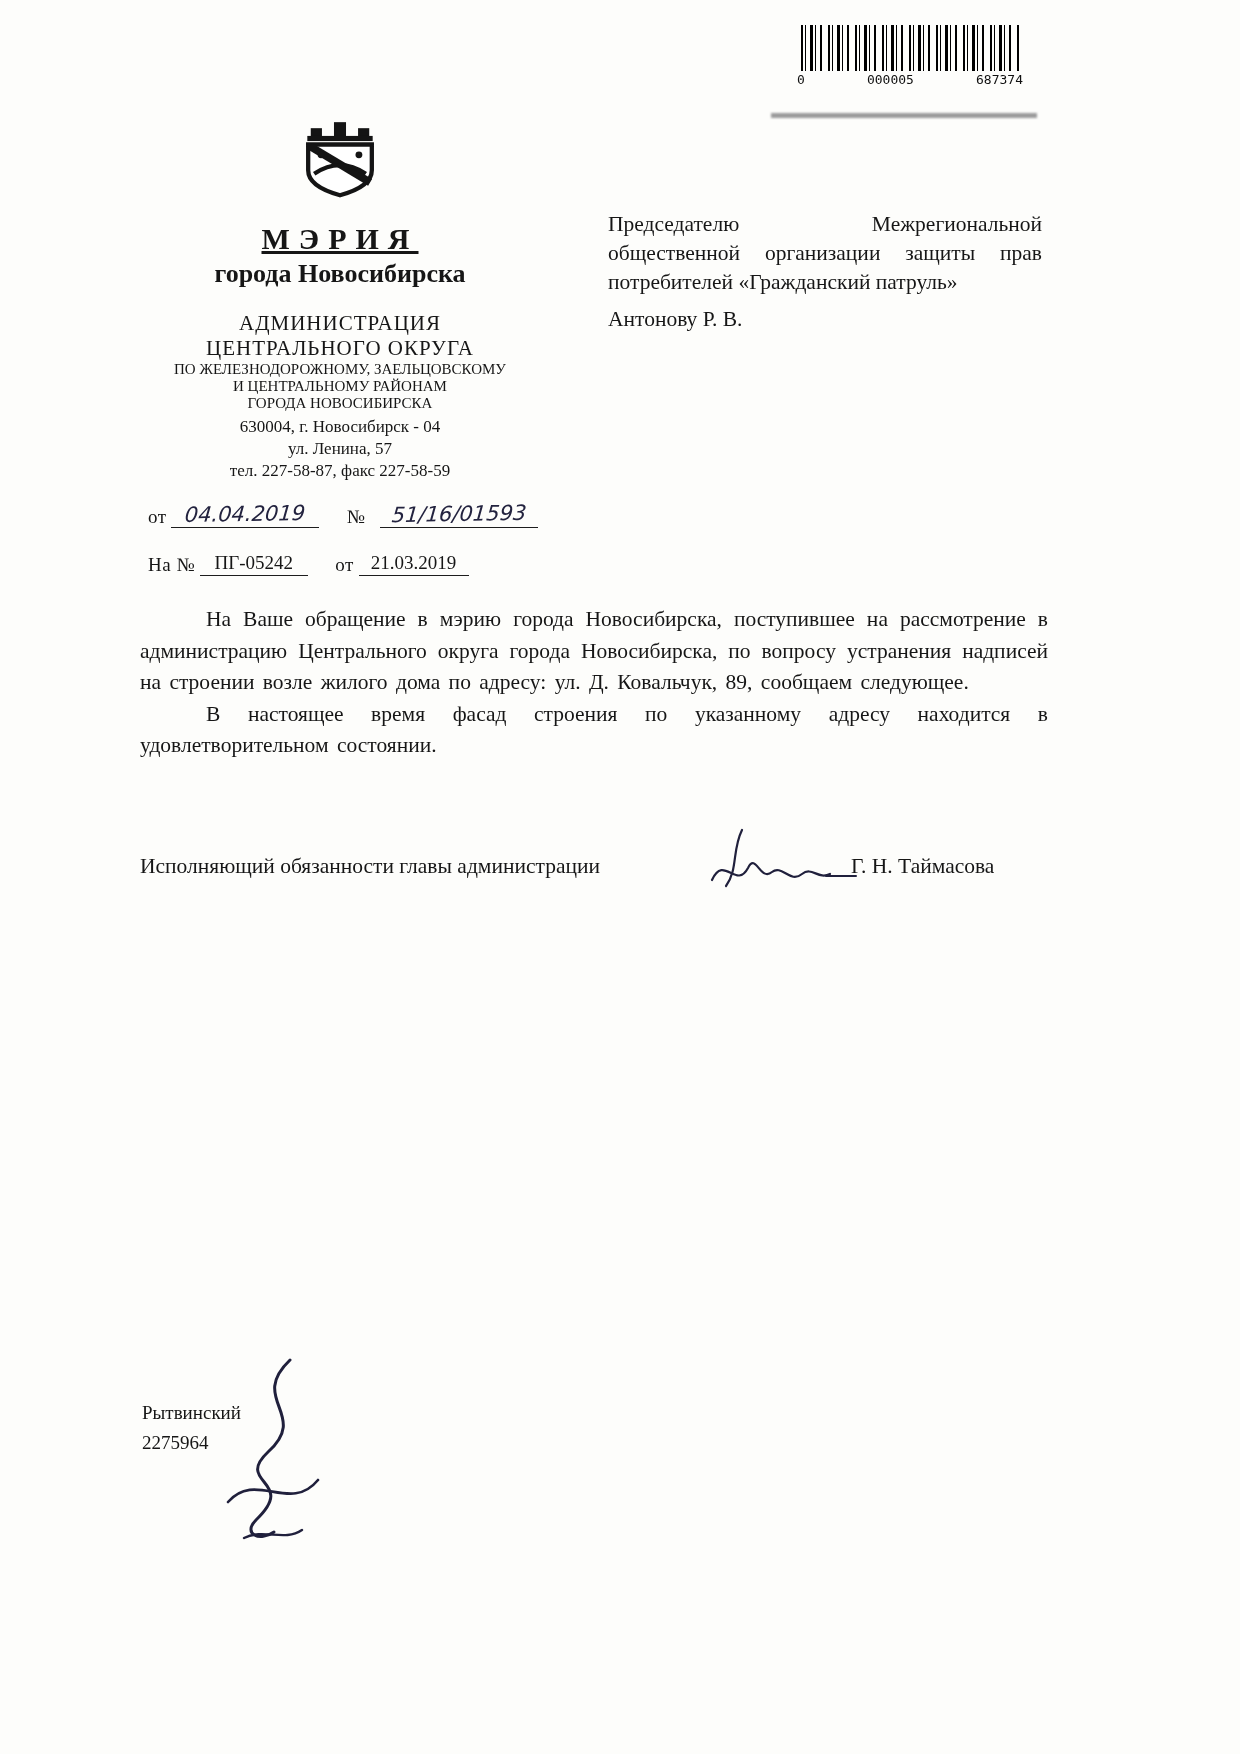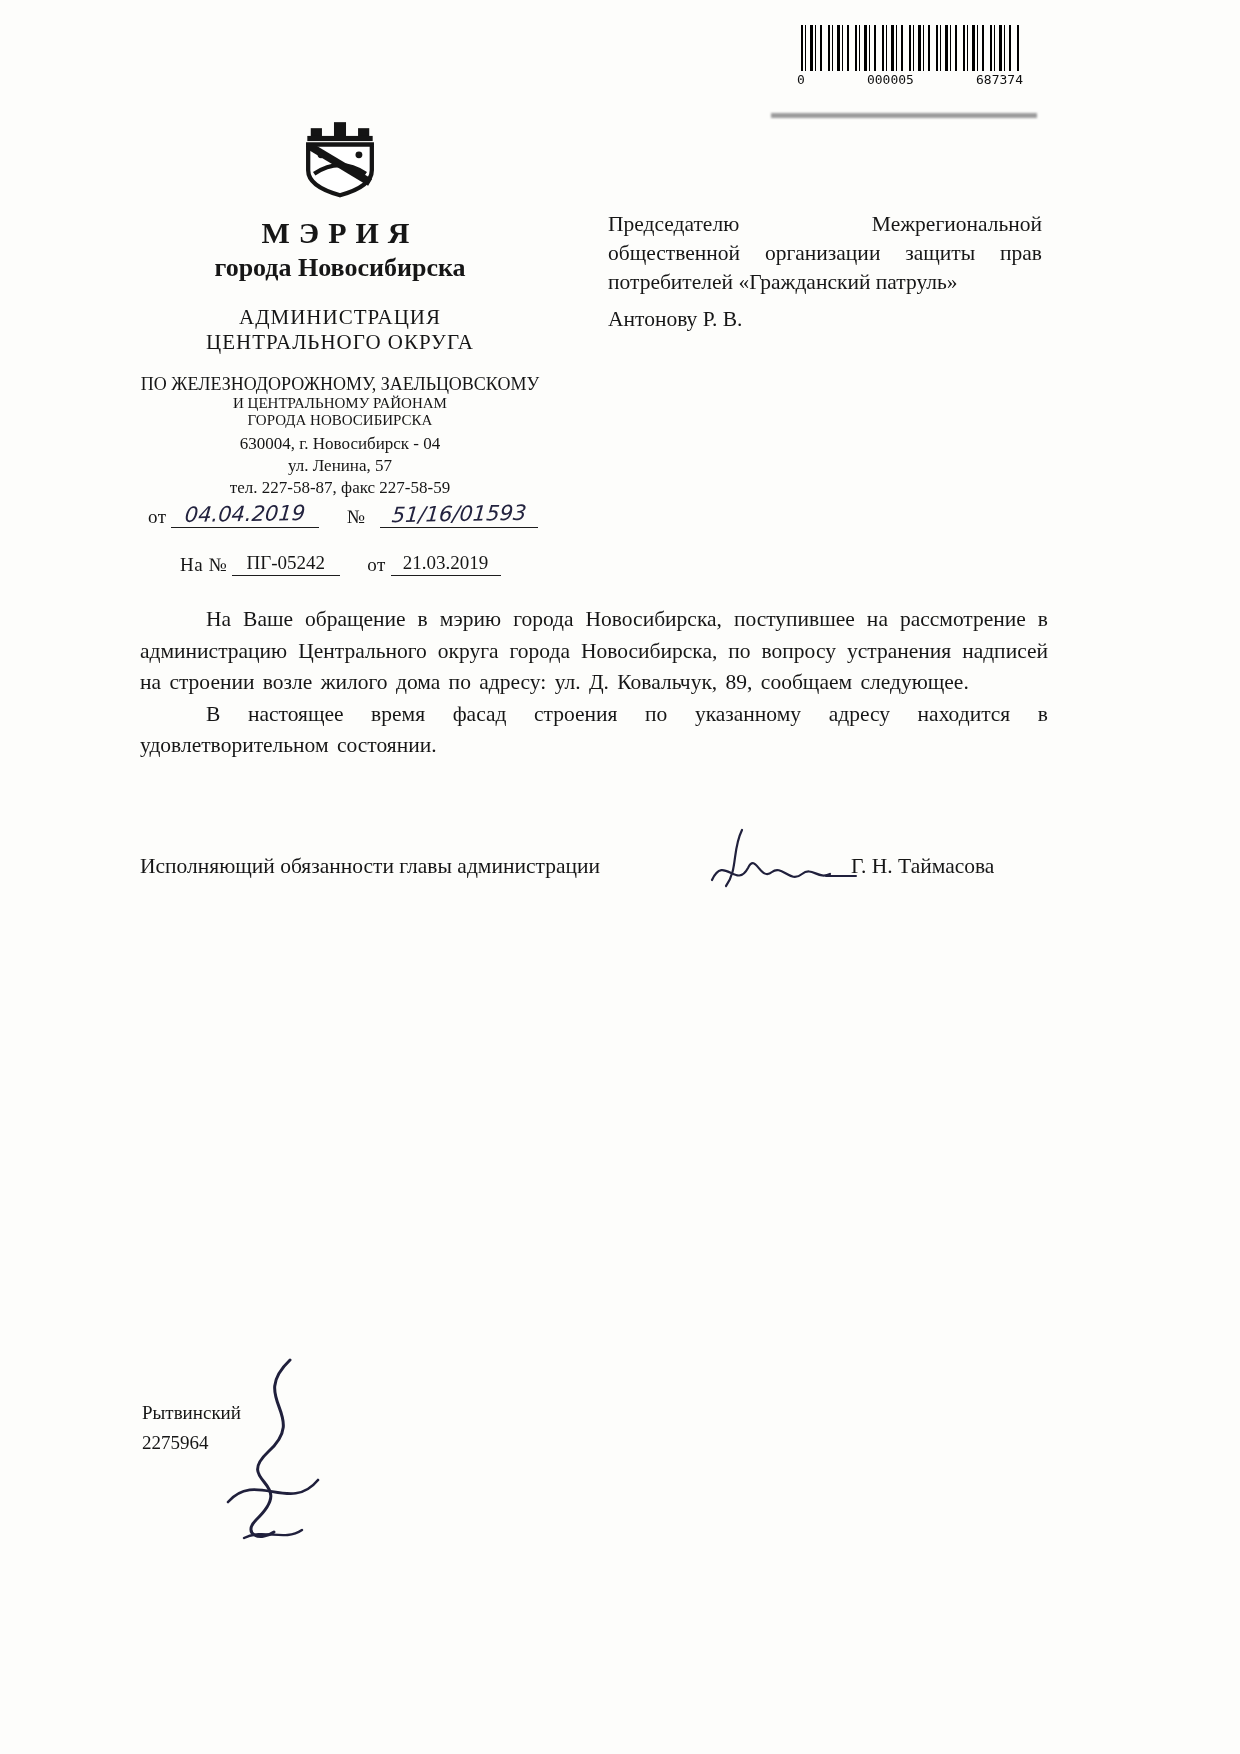--- a/index.html
+++ b/index.html
@@ -33,38 +33,38 @@
     font-size:13px; color:#111;
   }
   .scan-smudge {
     position:absolute; left:-24px; top:88px;
     width:266px; height:5px; background:#9b9b9b; filter:blur(1px);
   }
 
   
   .header-block { position:absolute; left:118px; top:120px; width:444px; text-align:center; }
   .emblem { display:block; margin:0 auto; }
-  .org-main   { margin-top:16px; font-size:30px; font-weight:bold; letter-spacing:9px; }
+  .org-main   { margin-top:22px; font-size:30px; font-weight:bold; letter-spacing:9px;text-decoration:underline; }
   .org-city   { margin-top:3px;  font-size:26px; font-weight:bold; }
   .dept       { margin-top:22px; font-size:21px; letter-spacing:1px; }
   .dept2      { margin-top:0;  font-size:21px; letter-spacing:1px; }
-  .sub        { margin-top:19px;  font-size:18px; }
+  .sub        { margin-top:0;  font-size:15px; }
   .sub2       { font-size:15px; }
   .addr       { font-size:17px; line-height:22px; }
   .addr-first { margin-top:4px; }
 
   
   .recipient { position:absolute; left:608px; top:210px; width:434px; font-size:21.5px; }
   .recipient-body { text-align:justify; line-height:29px; }
   .recipient-name { margin-top:10px; }
   .recipient-email { margin-top:30px; text-decoration:underline; }
 
   
   .ref-line1 { position:absolute; left:148px; top:502px; font-size:19px; white-space:nowrap; }
-  .ref-line2 { position:absolute; left:148px; top:552px; font-size:19px; white-space:nowrap;margin-left:32px; }
+  .ref-line2 { position:absolute; left:148px; top:552px; font-size:19px; white-space:nowrap; }
   .blank {
     display:inline-block; border-bottom:1.5px solid #1d1d1d;
     text-align:center; vertical-align:bottom; padding:0 6px 1px 6px;
   }
   .blank-date   { min-width:148px; }
   .blank-num    { min-width:158px; margin-left:10px; }
   .blank-onnum  { min-width:108px; }
   .blank-ondate { min-width:110px; }
   .hand {
     font-family:"DejaVu Sans", sans-serif;

